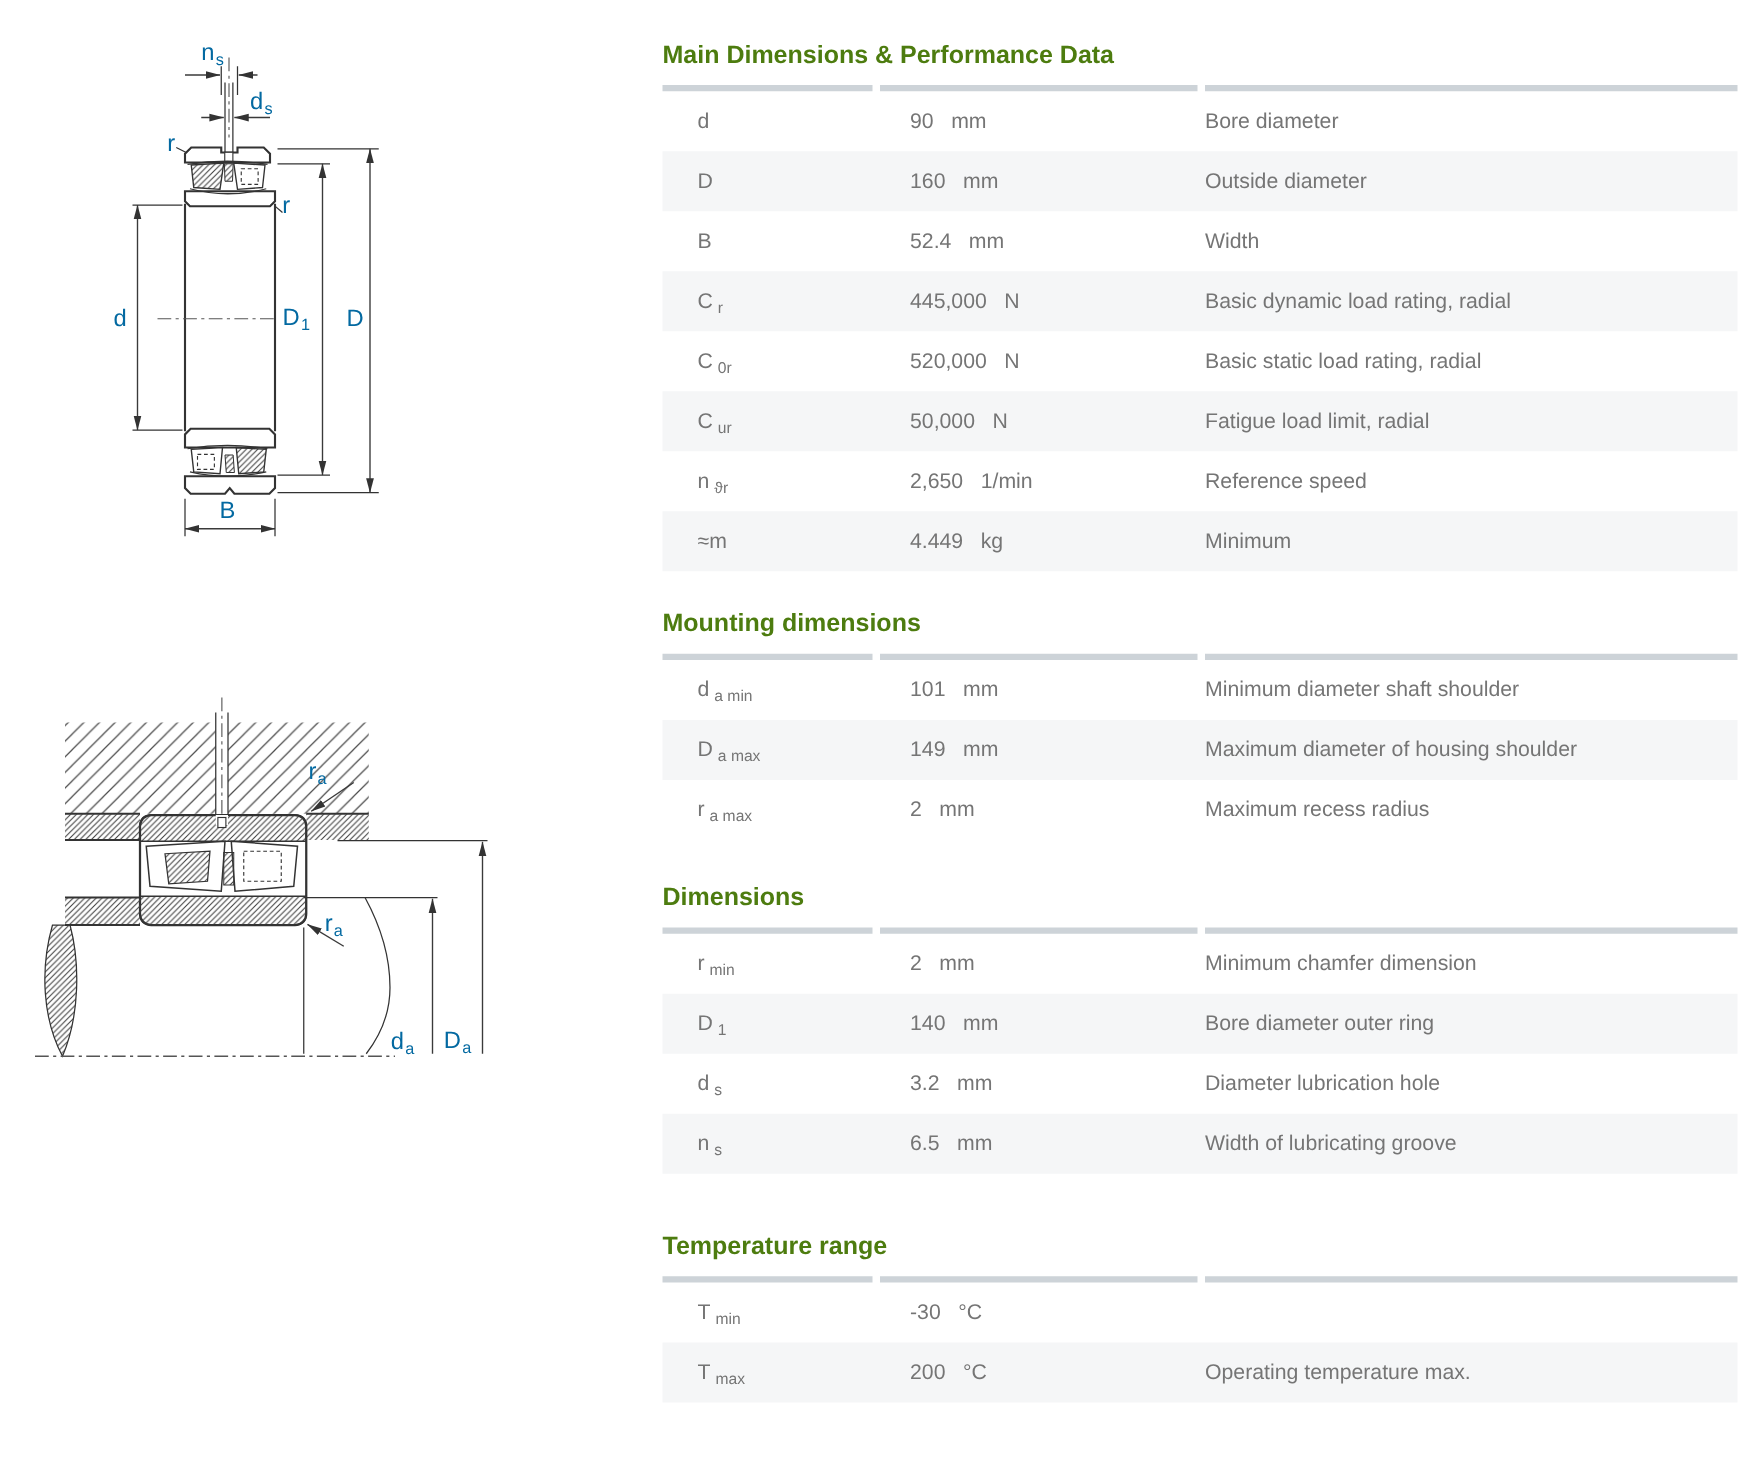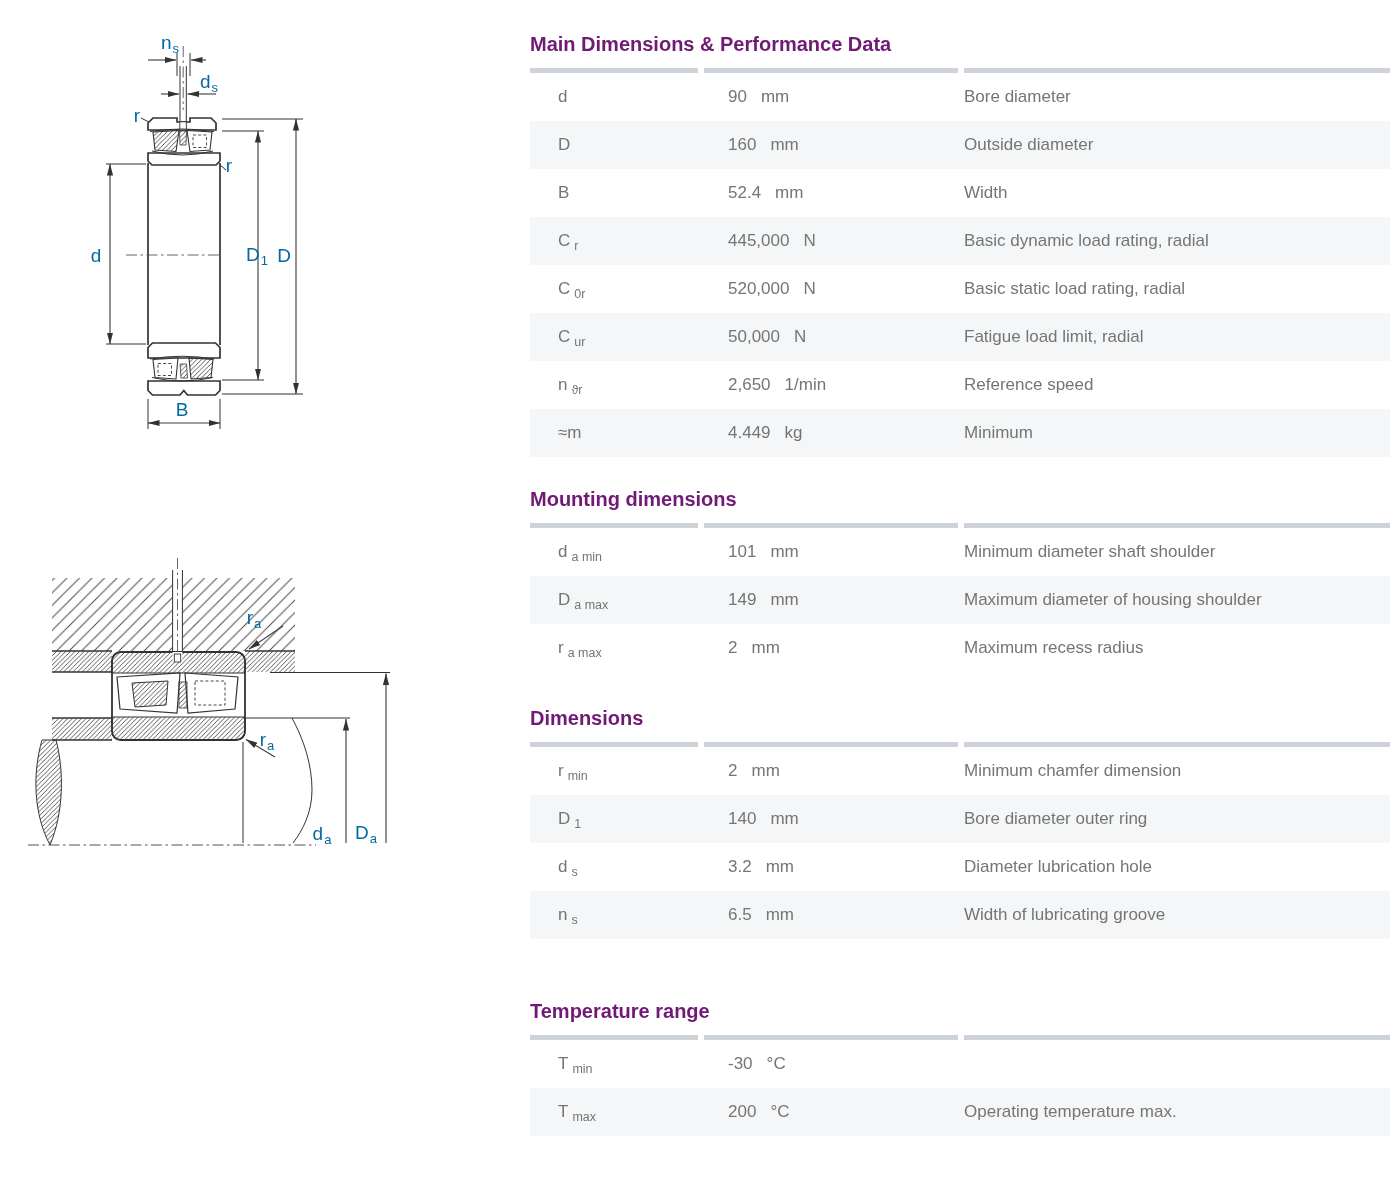--- a/index.html
+++ b/index.html
@@ -3,24 +3,24 @@
 <meta charset="utf-8">
 <style>
   html,body{margin:0;padding:0;}
   body{
     width:1393px;height:1182px;position:relative;background:#ffffff;
     font-family:"Liberation Sans", sans-serif;overflow:hidden;
   }
   
   .tables{position:absolute;left:530px;top:0;width:860px;}
   .section-title{
-    font-size:20px;font-weight:bold;color:#701a75;line-height:24px;
+    font-size:20px;font-weight:bold;color:#4d7c0f;line-height:24px;
     margin:0 0 12px 0;
   }
-  .mt1{margin-top:32px;} .mt2{margin-top:30px;} .mt3{margin-top:34px;} .mt4{margin-top:60px;}
+  .mt1{margin-top:32px;} .mt2{margin-top:30px;} .mt3{margin-top:34px;} .mt4{margin-top:46px;}
   .topbar{display:flex;height:5px;}
   .topbar .seg{background:#cdd3d8;height:5px;}
   .seg1{width:168px;margin-right:6px;}
   .seg2{width:254px;margin-right:6px;}
   .seg3{flex:1;}
   .row{display:flex;height:48px;align-items:center;font-size:17px;color:#757575;}
   .row:nth-child(even){background:#f5f6f7;}
   .c1{width:174px;padding-left:28px;box-sizing:border-box;flex:none;}
   .c2{width:260px;padding-left:24px;box-sizing:border-box;flex:none;white-space:nowrap;}
   .c3{flex:1;}
@@ -135,21 +135,21 @@
 
   <div class="dlabel" style="left:110px;top:25px;">
     <span>n</span><span class="subsc">s</span>
   </div>
   <div class="dlabel" style="left:149px;top:64px;">
     <span>d</span><span class="subsc">s</span>
   </div>
   <div class="dlabel" style="left:77px;top:97px;">r</div>
   <div class="dlabel" style="left:169px;top:147px;">r</div>
   <div class="dlabel" style="left:36px;top:237px;">d</div>
-  <div class="dlabel" style="left:197px;top:237px;">
+  <div class="dlabel" style="left:177px;top:237px;">
     <span>D</span><span class="subsc">1</span>
   </div>
   <div class="dlabel" style="left:224px;top:237px;">D</div>
   <div class="dlabel" style="left:122px;top:391px;">B</div>
 </div>
 
 <div class="drawing" id="drawing2">
   <svg width="400" height="340" viewBox="0 0 400 340">
     <defs>
       <pattern id="p2d" width="4.6" height="4.6" patternUnits="userSpaceOnUse">

